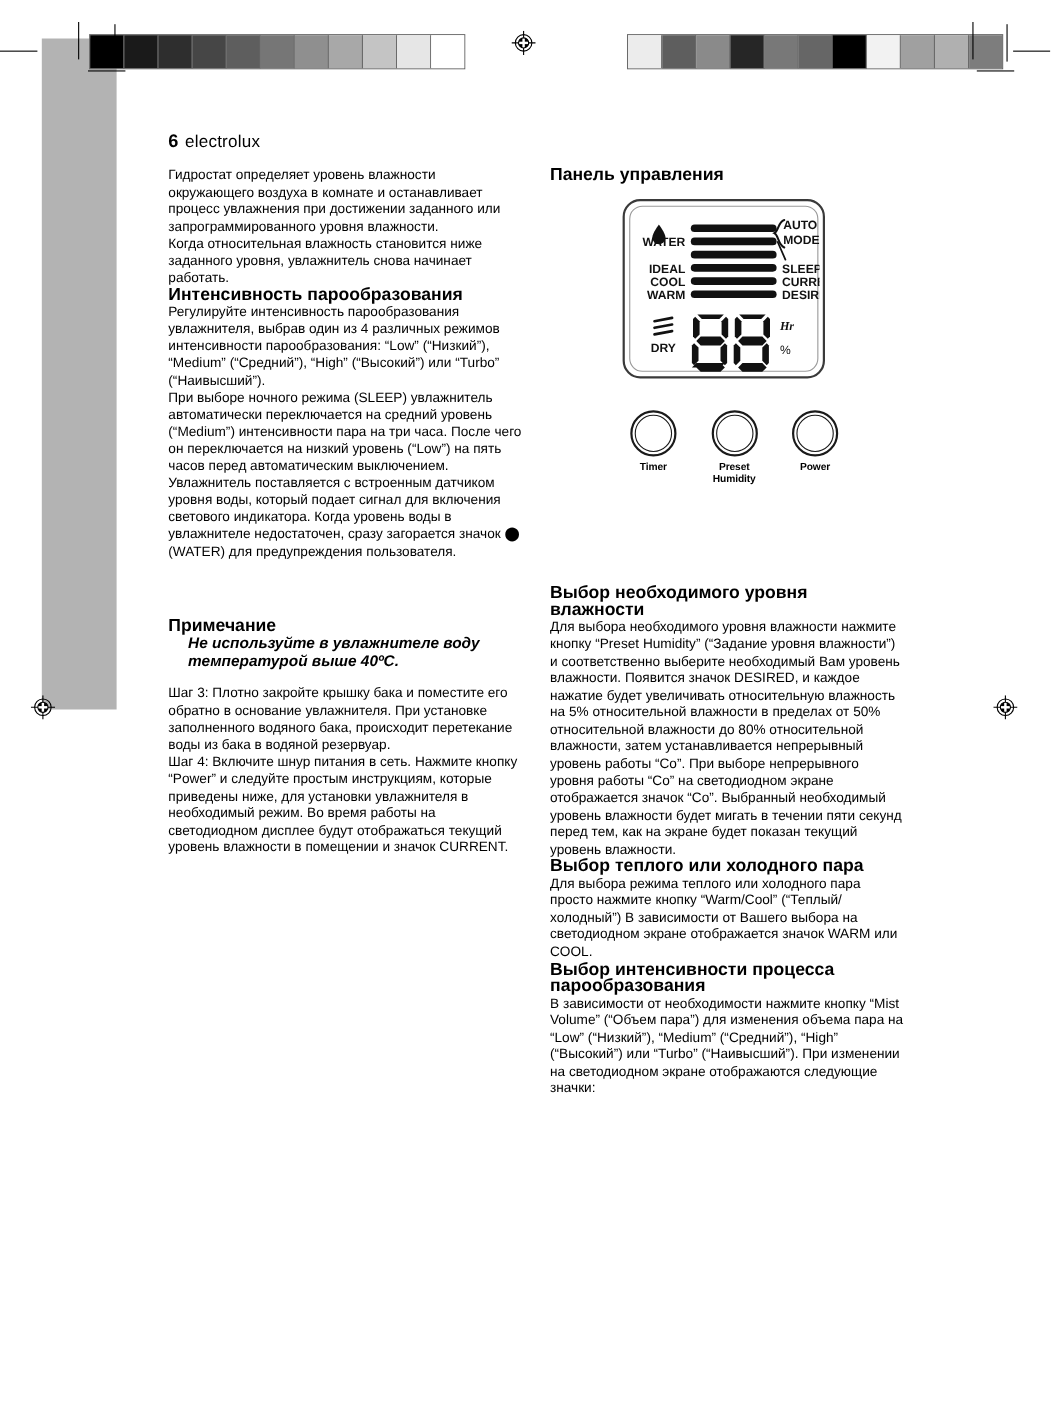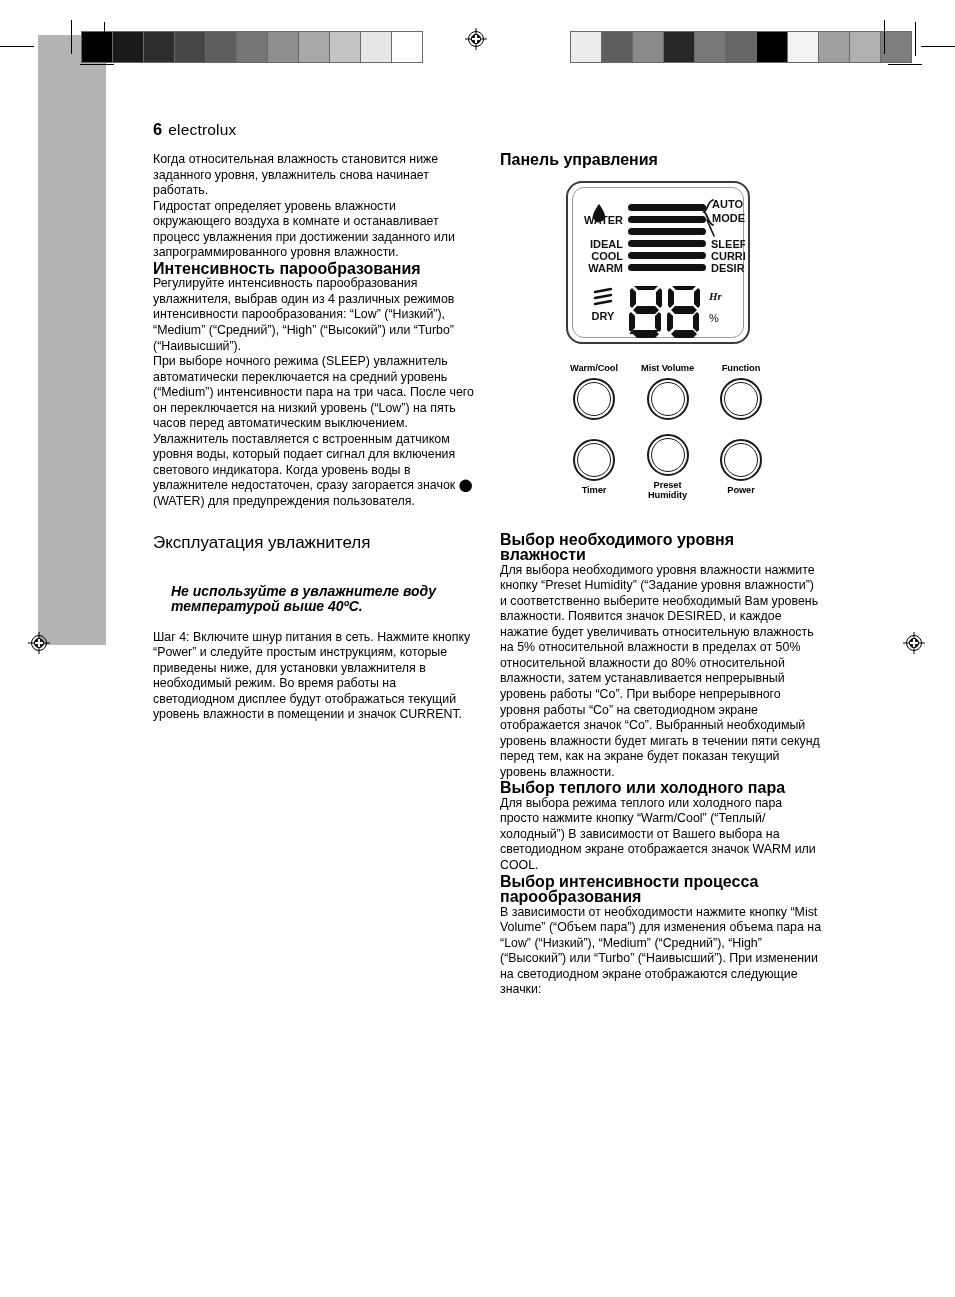--- a/index.html
+++ b/index.html
@@ -309,43 +309,44 @@
       <ellipse cx="11" cy="11" rx="3.6" ry="5.6" fill="none" stroke="#000" stroke-width="1"></ellipse>
     </svg>
   </div>
 
   <div class="page-head">
     <span class="num">6</span><span class="brand">electrolux</span>
   </div>
 
   <div class="col" id="col-left">
 
+    <p class="body">Гидростат определяет уровень влажности окружающего воздуха в комнате и останавливает процесс увлажнения при достижении заданного или запрограммированного уровня влажности.</p>
     <p class="body">Когда относительная влажность становится ниже заданного уровня, увлажнитель снова начинает работать.</p>
-    <p class="body">Гидростат определяет уровень влажности окружающего воздуха в комнате и останавливает процесс увлажнения при достижении заданного или запрограммированного уровня влажности.</p>
 
     <h3 class="sub">Интенсивность парообразования</h3>
     <p class="body">Регулируйте интенсивность парообразования увлажнителя, выбрав один из 4 различных режимов интенсивности парообразования: “Low” (“Низкий”), “Medium” (“Средний”), “High” (“Высокий”) или “Turbo” (“Наивысший”).</p>
 
     <p class="body">При выборе ночного режима (SLEEP) увлажнитель автоматически переключается на средний уровень (“Medium”) интенсивности пара на три часа. После чего он переключается на низкий уровень (“Low”) на пять  часов перед автоматическим выключением.</p>
 
     <p class="body">Увлажнитель поставляется с встроенным датчиком уровня воды, который подает сигнал для включения светового индикатора. Когда уровень воды в увлажнителе недостаточен, сразу загорается значок ⬤ (WATER) для предупреждения пользователя.</p>
 
     <div class="spacer-l"></div>
 
-    <h2 class="sect">Эксплуатация увлажнителя</h2>
 
     <div class="spacer-m"></div>
 
 
     <div class="spacer-m"></div>
 
+    <h3 class="sub">Примечание</h3>
     <p class="note-body">Не используйте в увлажнителе воду температурой выше 40ºС.</p>
 
     <div class="spacer-m"></div>
 
+    <p class="body">Шаг 3: Плотно закройте крышку бака и поместите его обратно в основание увлажнителя. При установке заполненного водяного бака, происходит перетекание воды из бака в водяной резервуар.</p>
     <p class="body">Шаг 4:  Включите шнур питания в сеть. Нажмите кнопку “Power” и следуйте простым инструкциям, которые приведены ниже, для установки увлажнителя в необходимый режим. Во время работы на светодиодном дисплее будут отображаться текущий уровень влажности в помещении и значок CURRENT.</p>
   </div>
 
   <div class="col" id="col-right">
     <h3 class="sub">Панель управления</h3>
 
     <div style="height:364px;"></div>
 
     <h3 class="sub">Выбор необходимого уровня влажности</h3>
     <p class="body">Для выбора необходимого уровня влажности нажмите кнопку “Preset Humidity” (“Задание уровня влажности”) и соответственно выберите необходимый Вам уровень влажности. Появится значок DESIRED, и каждое нажатие будет увеличивать относительную влажность на 5% относительной влажности в пределах от 50% относительной влажности до 80% относительной влажности, затем устанавливается непрерывный уровень работы “Со”. При выборе непрерывного уровня работы “Со” на светодиодном экране отображается значок “Со”. Выбранный необходимый уровень влажности будет мигать в течении пяти секунд перед тем, как на экране будет показан текущий уровень влажности.</p>
@@ -416,35 +417,21 @@
             </g>
           </g>
           <text x="136" y="112" font-family="Liberation Serif, serif" font-size="11" font-style="italic" font-weight="bold" fill="#111">Hr</text>
           <text x="136" y="134" font-family="Liberation Sans, sans-serif" font-size="11" fill="#111">%</text>
         </svg>
       </div>
     </div>
   </div>
 
   <div class="buttons">
-    <div class="btn-row">
-      <div class="btn-cell">
-        <div class="btn-label">Warm/Cool</div>
-        <div class="knob"></div>
-      </div>
-      <div class="btn-cell">
-        <div class="btn-label">Mist Volume</div>
-        <div class="knob"></div>
-      </div>
-      <div class="btn-cell">
-        <div class="btn-label">Function</div>
-        <div class="knob"></div>
-      </div>
-    </div>
-    <div class="btn-row" style="margin-top:6px;align-items:center;">
+    <div class="btn-row" style="margin-top:6px;">
       <div class="btn-cell">
         <div class="knob"></div>
         <div class="btn-label">Timer</div>
       </div>
       <div class="btn-cell">
         <div class="knob"></div>
         <div class="btn-label">
           <span style="display:block;white-space:pre-line;">Preset Humidity</span>
         </div>
       </div>

